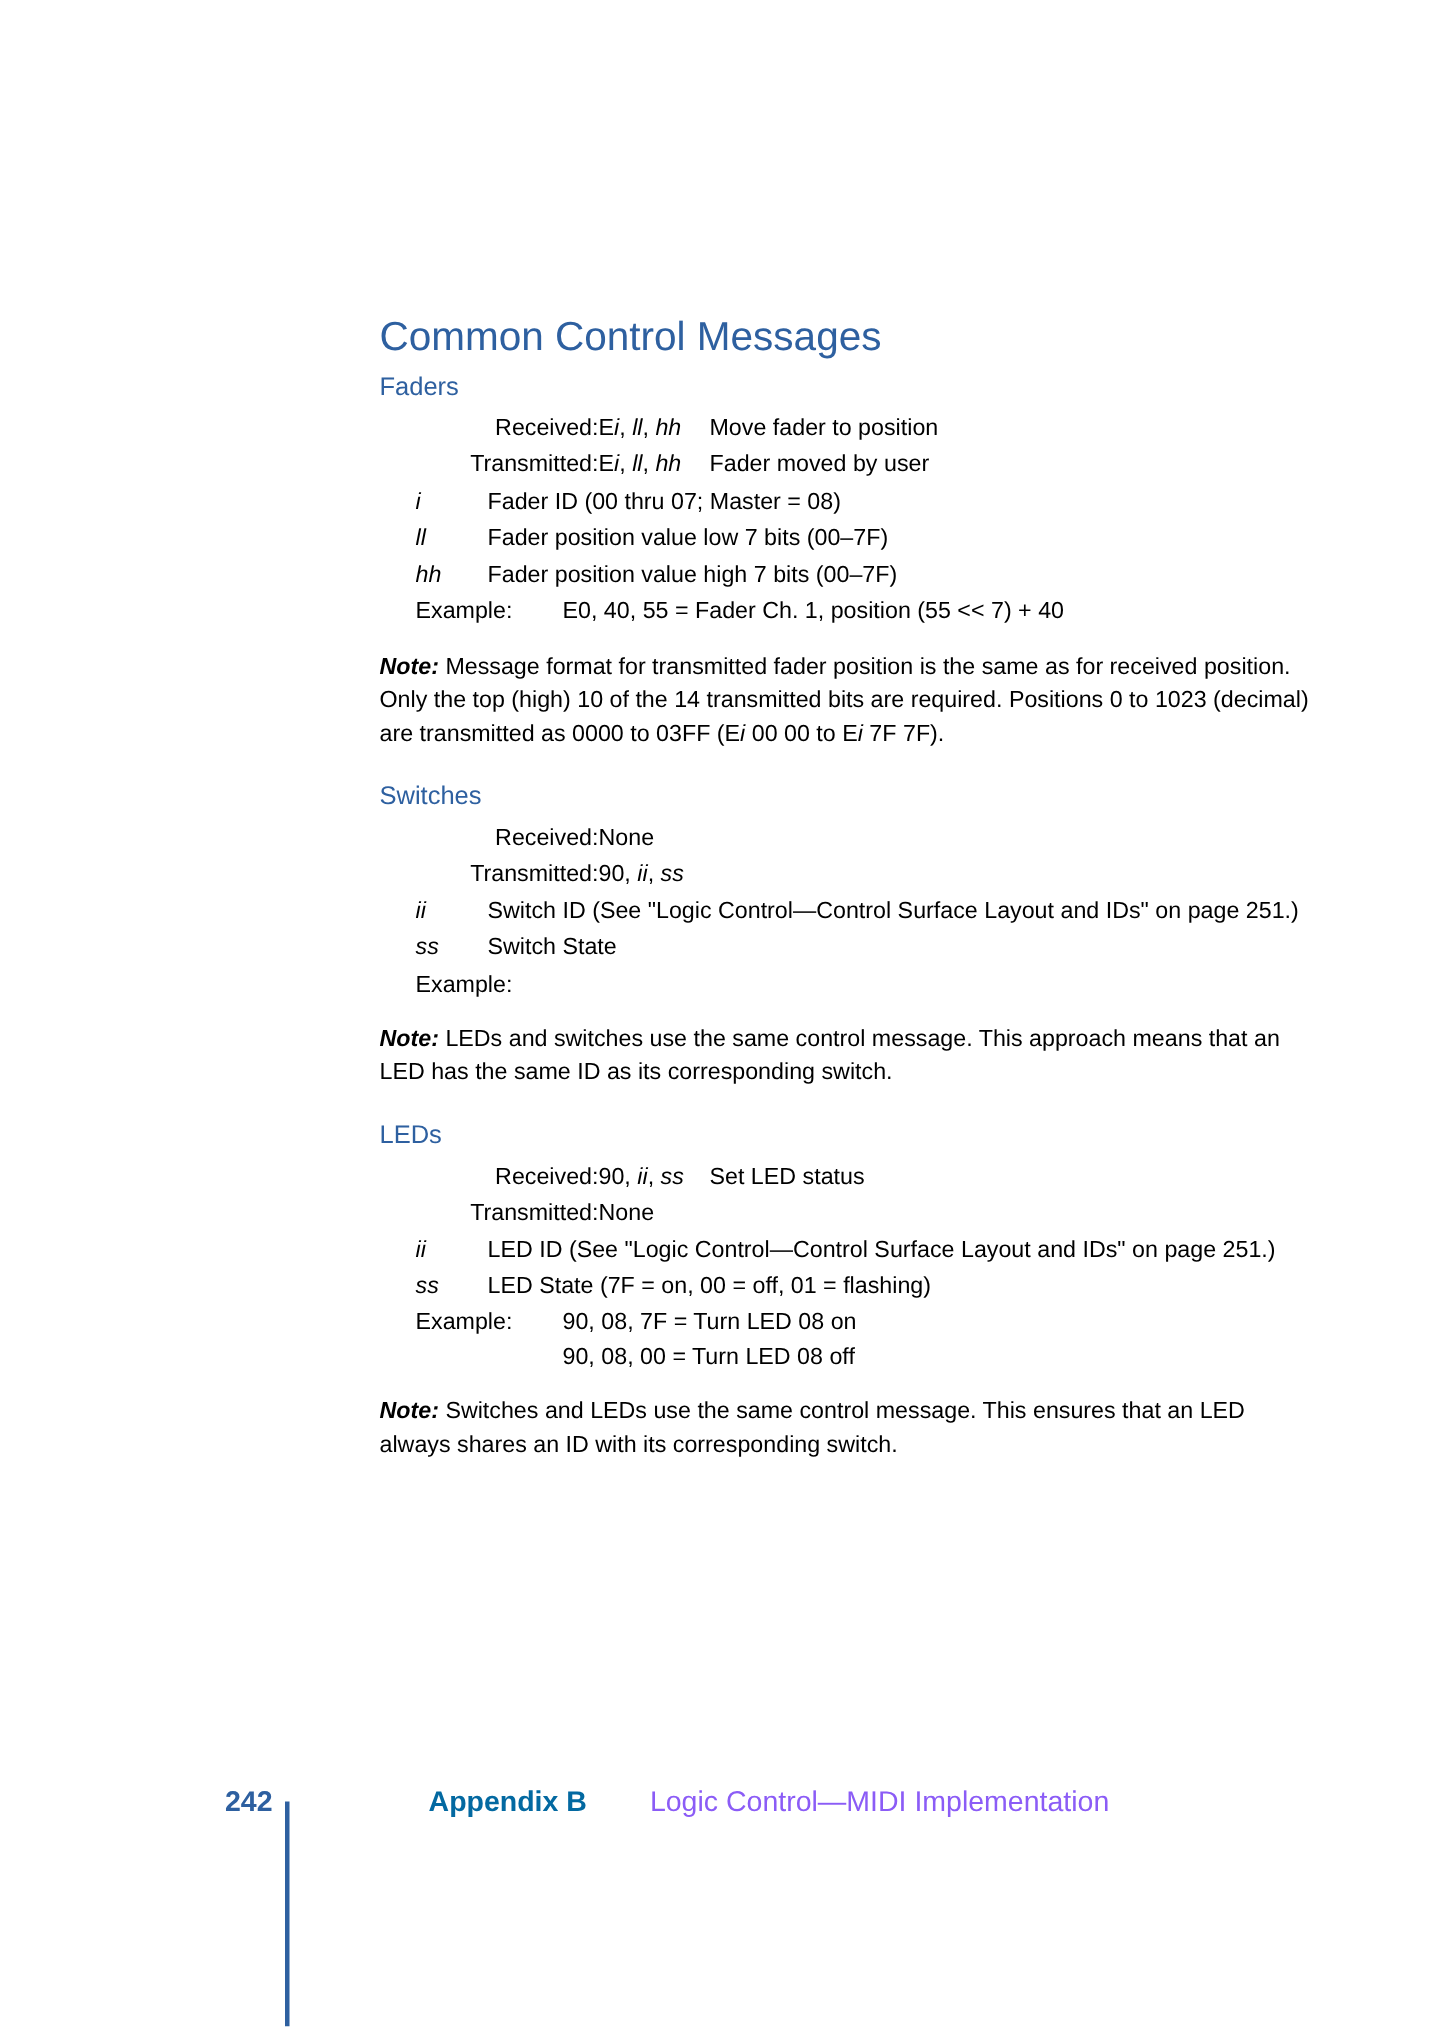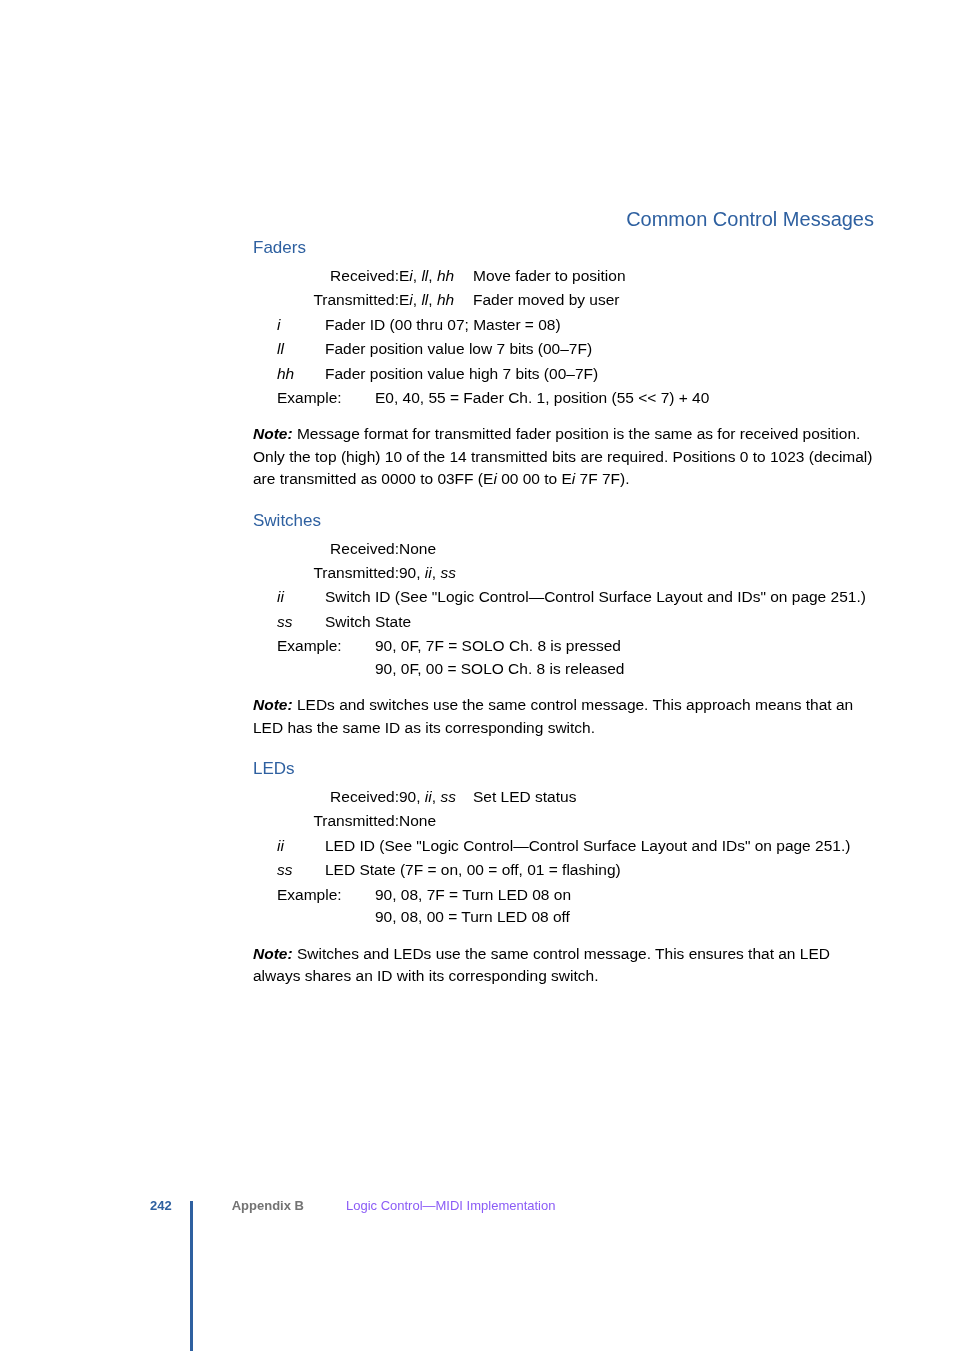--- a/index.html
+++ b/index.html
@@ -11,24 +11,23 @@
     background: #fff;
     width: 954px;
     height: 1351px;
     position: relative;
   }
   .content {
     padding: 205px 80px 0 253px;
   }
   .h1 {
     color: #2e60a0;
-    font-size: 20px;
+    font-size: 27px;
     font-weight: 500;
     margin-bottom: 2px;
-    text-align: right;
   }
   .h2 {
     color: #2e60a0;
     font-size: 17px;
     font-weight: 400;
     margin-bottom: 4px;
     margin-top: 0;
   }
 
   .block { padding-left: 24px; margin-bottom: 4px; }
@@ -50,32 +49,32 @@
   .note-label { font-style: italic; font-weight: 600; }
 
   .it { font-style: italic; }
 
   .footer {
     position: absolute;
     left: 150px;
     bottom: 135px;
     display: flex;
     align-items: flex-end;
-    font-size: 13px;
+    font-size: 19px;
   }
   .rule {
     position: absolute;
     left: 190px;
     bottom: 0;
     width: 3px;
     height: 150px;
     background: #2e60a0;
   }
   .pagenum { color: #2e60a0; font-weight: 700; margin-right: 60px; }
-  .apx { color: #737373; font-weight: 700; margin-right: 12px; }
+  .apx { color: #0369a1; font-weight: 700; margin-right: 12px; margin-left: 44px; }
   .apxtitle { color: #8b5cf6; margin-left: 30px; }
 </style>
 </head>
 <body>
 
 <div class="content">
 
   <div class="h1">Common Control Messages</div>
 
   <div class="h2">Faders</div>
@@ -128,24 +127,20 @@
       <div class="v">Switch ID (See "Logic Control—Control Surface Layout and IDs" on page 251.)</div>
     </div>
     <div class="defrow">
       <div class="k it">ss</div>
       <div class="v">
         <div>Switch State</div>
       </div>
     </div>
     <div class="exrow">
       <div class="e1">Example:</div>
-      <div class="e2">
-        <div>90, 0F, 7F = SOLO Ch. 8 is pressed</div>
-        <div>90, 0F, 00 = SOLO Ch. 8 is released</div>
-      </div>
     </div>
   </div>
   <div class="note">
     <span class="note-label">Note:</span>
     <span>LEDs and switches use the same control message. This approach means that an LED has the same ID as its corresponding switch.</span>
   </div>
 
   <div class="h2">LEDs</div>
   <div class="block">
     <div class="row">

